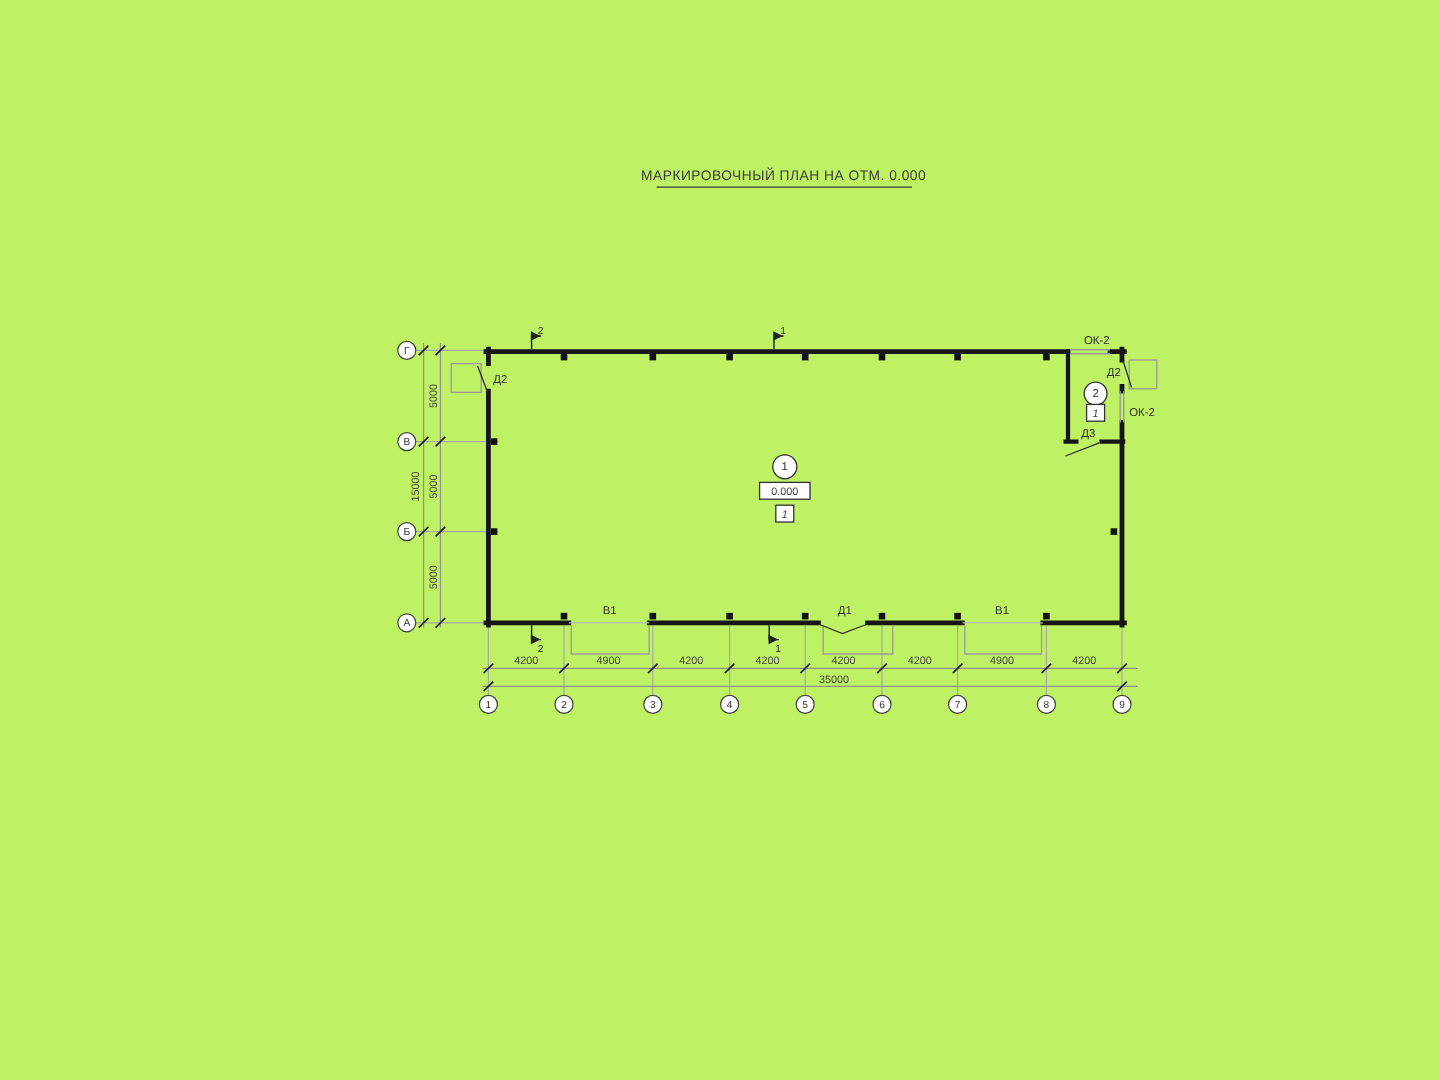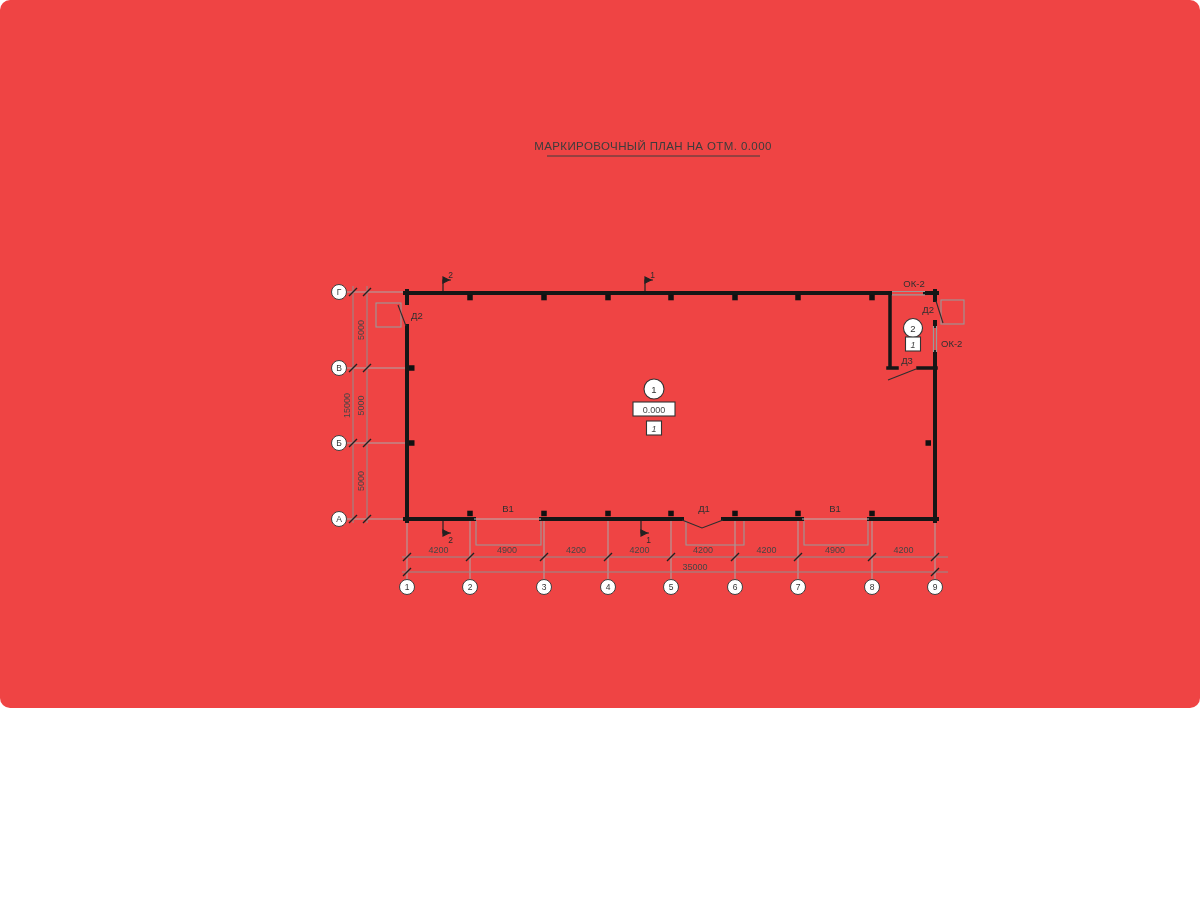--- a/index.html
+++ b/index.html
@@ -1,17 +1,17 @@
 <!DOCTYPE html>
 <html><head>
 <meta charset="utf-8">
 <style>
   html,body{margin:0;padding:0;background:#ffffff;}
-  .page{position:relative;width:1200px;height:708px;background:#ef4444;overflow:hidden;
-        font-family:"Liberation Sans",sans-serif;border-radius:10px;}
+  .page{position:relative;width:1200px;height:900px;background:#bef264;overflow:hidden;
+        font-family:"Liberation Sans",sans-serif;}
   svg{position:absolute;left:0;top:0;}
   text{fill:#3a3a3a;font-family:"Liberation Sans",sans-serif;}
   .t-title{font-size:11.5px;letter-spacing:.4px;fill:#3c3c3c;}
   .t-dim{font-size:9px;fill:#454545;}
   .t-bub{font-size:8.5px;fill:#333;}
   .t-lab{font-size:9.5px;fill:#303030;}
   .t-sec{font-size:8.5px;fill:#2c2c2c;}
   .t-it{font-style:italic;}
   .wall{stroke:#161616;stroke-width:4;fill:none;stroke-linecap:square;}
   .iwall{stroke:#161616;stroke-width:3.5;fill:none;stroke-linecap:square;}

